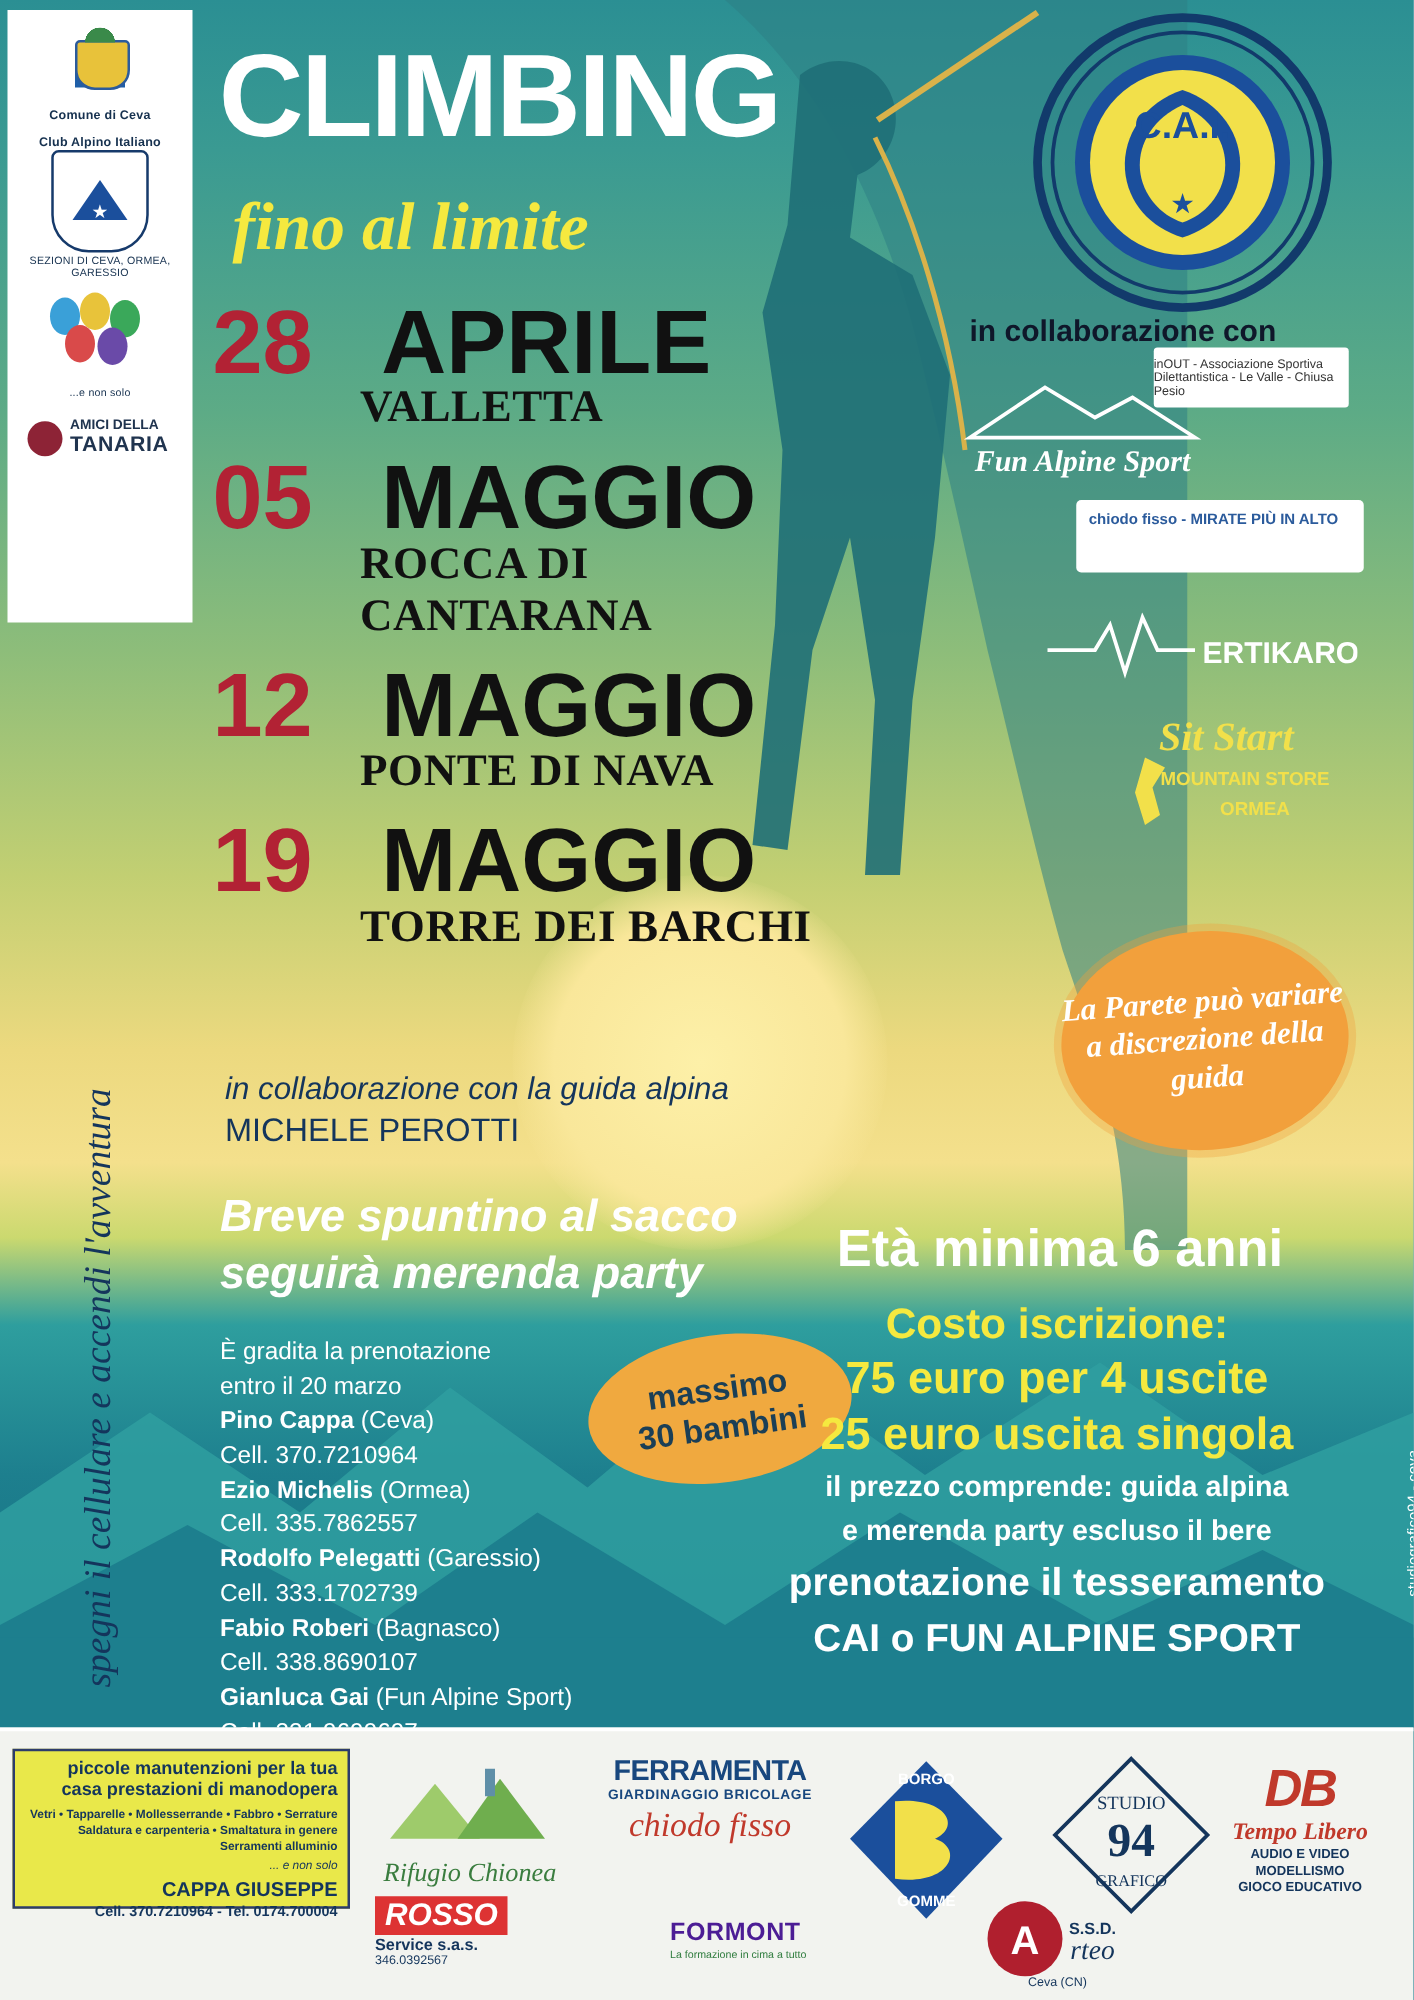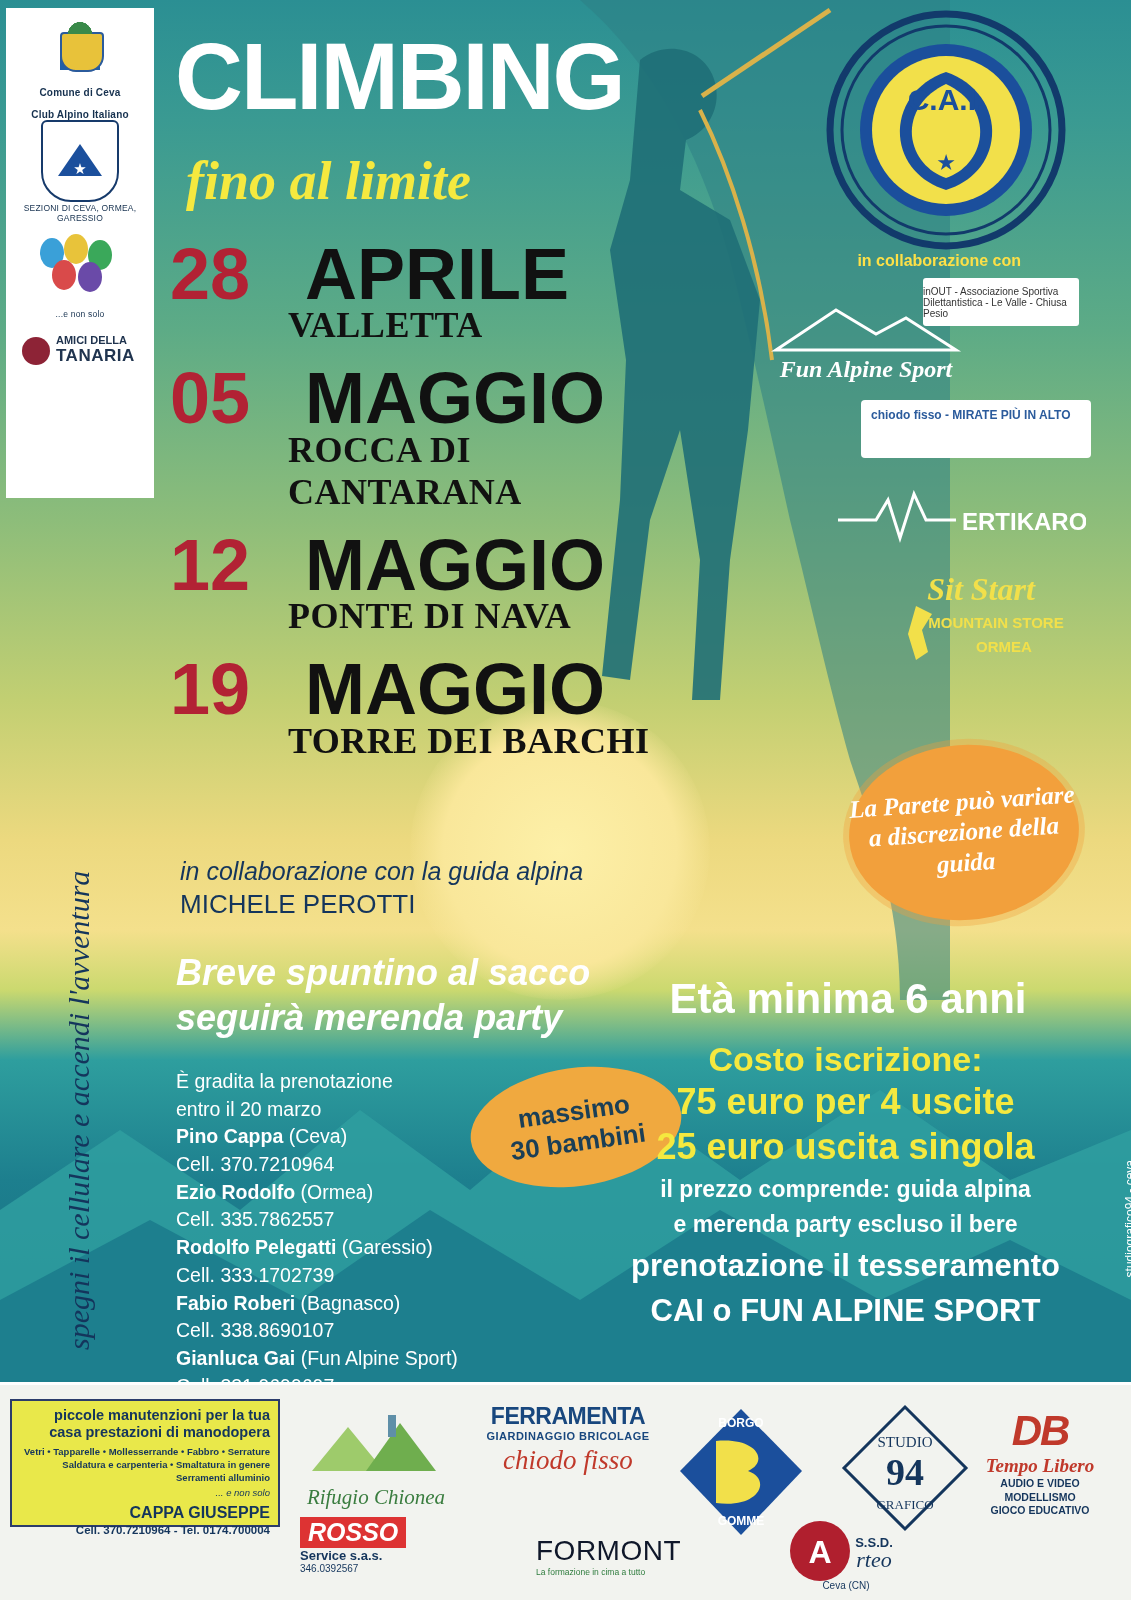--- a/index.html
+++ b/index.html
@@ -252,22 +252,22 @@
   }
   
   .cai-round {
     position: absolute;
     right: 65px; top: 10px;
     width: 240px; height: 240px;
   }
   .collab-label {
     position: absolute;
     right: 110px; top: 252px;
-    font-size: 16px;
-    color: #fde047;
+    font-size: 24px;
+    color: #0f172a;
     font-weight: bold;
   }
   .inout-logo {
     position: absolute;
     right: 52px; top: 278px;
     width: 156px; height: 48px;
     background: #ffffff;
     border-radius: 3px;
     display: flex;
     align-items: center;
@@ -432,21 +432,21 @@
     font-size: 11.5px; font-weight: bold; color: #14355c; margin-top: 2px;
   }
   .sp-rifugio { left: 296px; top: 20px; width: 160px; height: 120px; text-align: center;}
   .sp-rifugio .nm { font-size: 21px; font-style: italic; color: #3a7d3f; font-family: "Liberation Serif", serif;}
   .sp-rosso { left: 300px; top: 132px; width: 190px; height: 70px; }
   .sp-ferramenta { left: 468px; top: 18px; width: 200px; height: 130px; text-align: center;}
   .sp-ferramenta .t1 { font-size: 23px; font-weight: bold; color: #18477e; letter-spacing: -0.5px;}
   .sp-ferramenta .t2 { font-size: 11px; font-weight: bold; color: #18477e; letter-spacing: 0.5px;}
   .sp-ferramenta .t3 { font-size: 27px; font-style: italic; color: #c0392b; font-family: "Liberation Serif", serif; line-height: 1.05; margin-top: 4px;}
   .sp-formont { left: 536px; top: 150px; width: 200px; height: 56px;}
-  .sp-formont .t { font-size: 28px; font-weight: normal; color: #0f172a; letter-spacing: 0.5px;}
+  .sp-formont .t { font-size: 20px; font-weight: bold; color: #4c1d95; letter-spacing: 0.5px;}
   .sp-formont .s { font-size: 8.5px; color: #2f7c3e;}
   .sp-borgo { left: 676px; top: 20px; width: 130px; height: 135px; }
   .sp-arteo { left: 786px; top: 120px; width: 130px; height: 90px; }
   .sp-studio { left: 840px; top: 18px; width: 130px; height: 130px; text-align:center;}
   .sp-dbtempo { left: 960px; top: 22px; width: 160px; height: 180px; text-align: center;}
   .sp-dbtempo .db { font-size: 42px; font-weight: bold; color: #c0392b; font-style: italic; letter-spacing: -2px;}
   .sp-dbtempo .tl { font-size: 19px; font-style: italic; font-weight: bold; color: #c0392b; font-family: "Liberation Serif", serif;}
   .sp-dbtempo .ln { font-size: 10.5px; font-weight: bold; color: #14355c; line-height: 1.3;}
   .sp-label { font-size: 10px; color: #333; }
 </style>
@@ -603,21 +603,21 @@
 
   <div class="contatti">
     <div>È gradita la prenotazione</div>
     <div>entro il 20 marzo</div>
     <div>
       <span class="nm">Pino Cappa</span>
       <span>(Ceva)</span>
       <div>Cell. 370.7210964</div>
     </div>
     <div>
-      <span class="nm">Ezio Rodolfo</span>
+      <span class="nm">Ezio Michelis</span>
       <span>(Ormea)</span>
       <div>Cell. 335.7862557</div>
     </div>
     <div>
       <span class="nm">Rodolfo Pelegatti</span>
       <span>(Garessio)</span>
       <div>Cell. 333.1702739</div>
     </div>
     <div>
       <span class="nm">Fabio Roberi</span>

